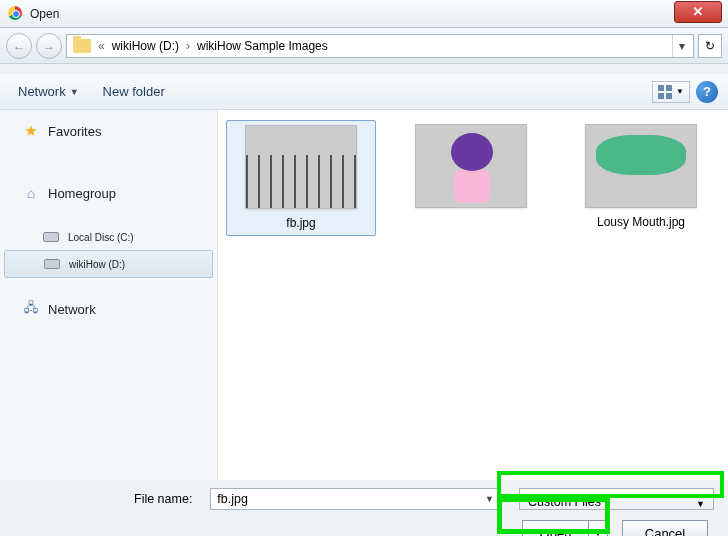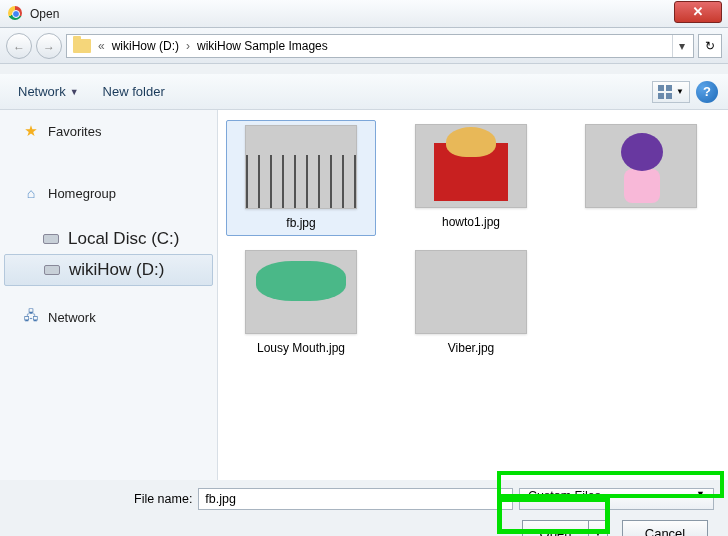--- a/index.html
+++ b/index.html
@@ -27,21 +27,21 @@
   .toolbtn { font-size: 13px; color: #1a3a5a; padding: 4px 8px; display: flex; align-items: center; gap: 4px; }
   .toolbtn .dd { font-size: 9px; color: #446; }
   .tool-right { margin-left: auto; display: flex; align-items: center; gap: 6px; }
   .viewbtn { width: 38px; height: 22px; border: 1px solid #b8c4cf; background: linear-gradient(to bottom, #fdfdfd, #e8eef3); display: flex; align-items: center; justify-content: center; }
   .helpbtn { width: 22px; height: 22px; border-radius: 50%; background: radial-gradient(circle at 30% 30%, #5aa3e8, #1e6ab8); color: #fff; font-weight: bold; font-size: 13px; display: flex; align-items: center; justify-content: center; }
 
   
   .main { display: flex; height: 370px; }
   .sidebar { width: 218px; background: #f4f7fa; border-right: 1px solid #d8dfe6; padding: 8px 4px; overflow: hidden; }
   .side-item { display: flex; align-items: center; gap: 8px; padding: 5px 8px 5px 18px; font-size: 13px; color: #222; cursor: default; }
-  .side-item.child { padding-left: 38px; font-size: 17px; }
+  .side-item.child { padding-left: 38px; font-size: 10px; }
   .side-item.sel { background: linear-gradient(to bottom, #e9f0f7, #d9e5f0); border: 1px solid #b4c8dc; border-radius: 2px; }
   .side-gap { height: 18px; }
   .side-icon { width: 18px; height: 16px; display: inline-flex; align-items: center; justify-content: center; }
 
   .content { flex: 1; background: #fff; padding: 10px 8px; overflow: hidden; }
   .thumb-grid { display: flex; flex-wrap: wrap; gap: 10px 20px; }
   .thumb { width: 150px; display: flex; flex-direction: column; align-items: center; padding: 4px; }
   .thumb.sel { background: #e6f0fb; border: 1px solid #7da7d9; border-radius: 2px; }
   .thumb .pic { width: 112px; height: 84px; background: #ccc; border: 1px solid #bbb; margin-bottom: 6px; box-shadow: 0 1px 2px rgba(0,0,0,0.12); }
   .thumb .cap { font-size: 12px; text-align: center; line-height: 1.35; max-width: 140px; word-wrap: break-word; }
@@ -56,25 +56,25 @@
   .pic-howto::after{content:"";position:absolute;left:30px;top:2px;width:50px;height:30px;background:#e8b858;border-radius:50% 50% 40% 40%;}
   .pic-doll { background:#52d8d0; position:relative;}
   .pic-doll::after{content:"";position:absolute;left:35px;top:8px;width:42px;height:38px;background:#6838a0;border-radius:50%;}
   .pic-doll::before{content:"";position:absolute;left:38px;top:44px;width:36px;height:34px;background:#f8b8d8;border-radius:8px;}
   .pic-lousy { background:#2a9868; position:relative;}
   .pic-lousy::after{content:"";position:absolute;left:10px;top:10px;width:90px;height:40px;background:#4ab888;border-radius:40%;}
   .pic-viber { background:#f0f0f0;}
 
   
   .bottombar { padding: 8px 14px 6px; background: #eef2f5; }
-  .fname-row { display: flex; align-items: center; gap: 6px; margin-bottom: 10px; }
+  .fname-row { display: flex; align-items: center; gap: 18px; margin-bottom: 10px; }
   .fname-label { font-size: 12.5px; margin-left: 120px; }
   .fname-input { flex: 1; height: 22px; border: 1px solid #a8b4c0; background: #fff; font-size: 12.5px; padding: 0 6px; display:flex; align-items:center; justify-content:space-between;}
   .fname-input .dd{font-size:9px;color:#444;}
-  .filter { width: 195px; height: 22px; border: 1px solid #a8b4c0; background: linear-gradient(to bottom, #fff, #ecf0f4); font-size: 12.5px; padding: 0 8px; display: flex; align-items: flex-start; justify-content: space-between; }
+  .filter { width: 195px; height: 22px; border: 1px solid #a8b4c0; background: linear-gradient(to bottom, #fff, #ecf0f4); font-size: 12.5px; padding: 0 8px; display: flex; align-items: flex-end; justify-content: space-between; }
   .filter .dd{font-size:9px;}
   .btn-row { display: flex; justify-content: flex-end; gap: 14px; padding-right: 6px;}
   .btn { width: 86px; height: 26px; border: 1px solid #8a98a6; background: linear-gradient(to bottom, #fdfdfd, #e2e8ee); font-size: 13px; display: flex; align-items: center; justify-content: center; }
   .btn.split { width: 86px; display:flex; padding:0;}
   .btn.split .main-lbl{flex:1;display:flex;align-items:center;justify-content:center;border-right:1px solid #8a98a6;height:100%;}
   .btn.split .dd{width:18px;display:flex;align-items:center;justify-content:center;font-size:9px;}
   .highlight { position: absolute; border: 5px solid #00e000; pointer-events: none; }
   .hl-open { left: 497px; top: 497px; width: 113px; height: 37px; }
   .hl-filter{ left: 497px; top: 471px; width: 227px; height: 27px; border-width:4px;}
 
@@ -184,33 +184,25 @@
     </div>
   </div>
 
   <div class="content">
     <div class="thumb-grid">
       <div class="thumb sel">
         <div class="pic pic-fb"></div>
         <div class="cap">fb.jpg</div>
       </div>
       <div class="thumb">
-        <div class="pic pic-howto"></div>
-        <div class="cap">howto1.jpg</div>
-      </div>
-      <div class="thumb">
         <div class="pic pic-doll"></div>
       </div>
       <div class="thumb">
         <div class="pic pic-lousy"></div>
         <div class="cap">Lousy Mouth.jpg</div>
-      </div>
-      <div class="thumb">
-        <div class="pic pic-viber"></div>
-        <div class="cap">Viber.jpg</div>
       </div>
     </div>
   </div>
 </div>
 
 <div class="bottombar">
   <div class="fname-row">
     <span class="fname-label">File name:</span>
     <div class="fname-input">
       <span>fb.jpg</span>

